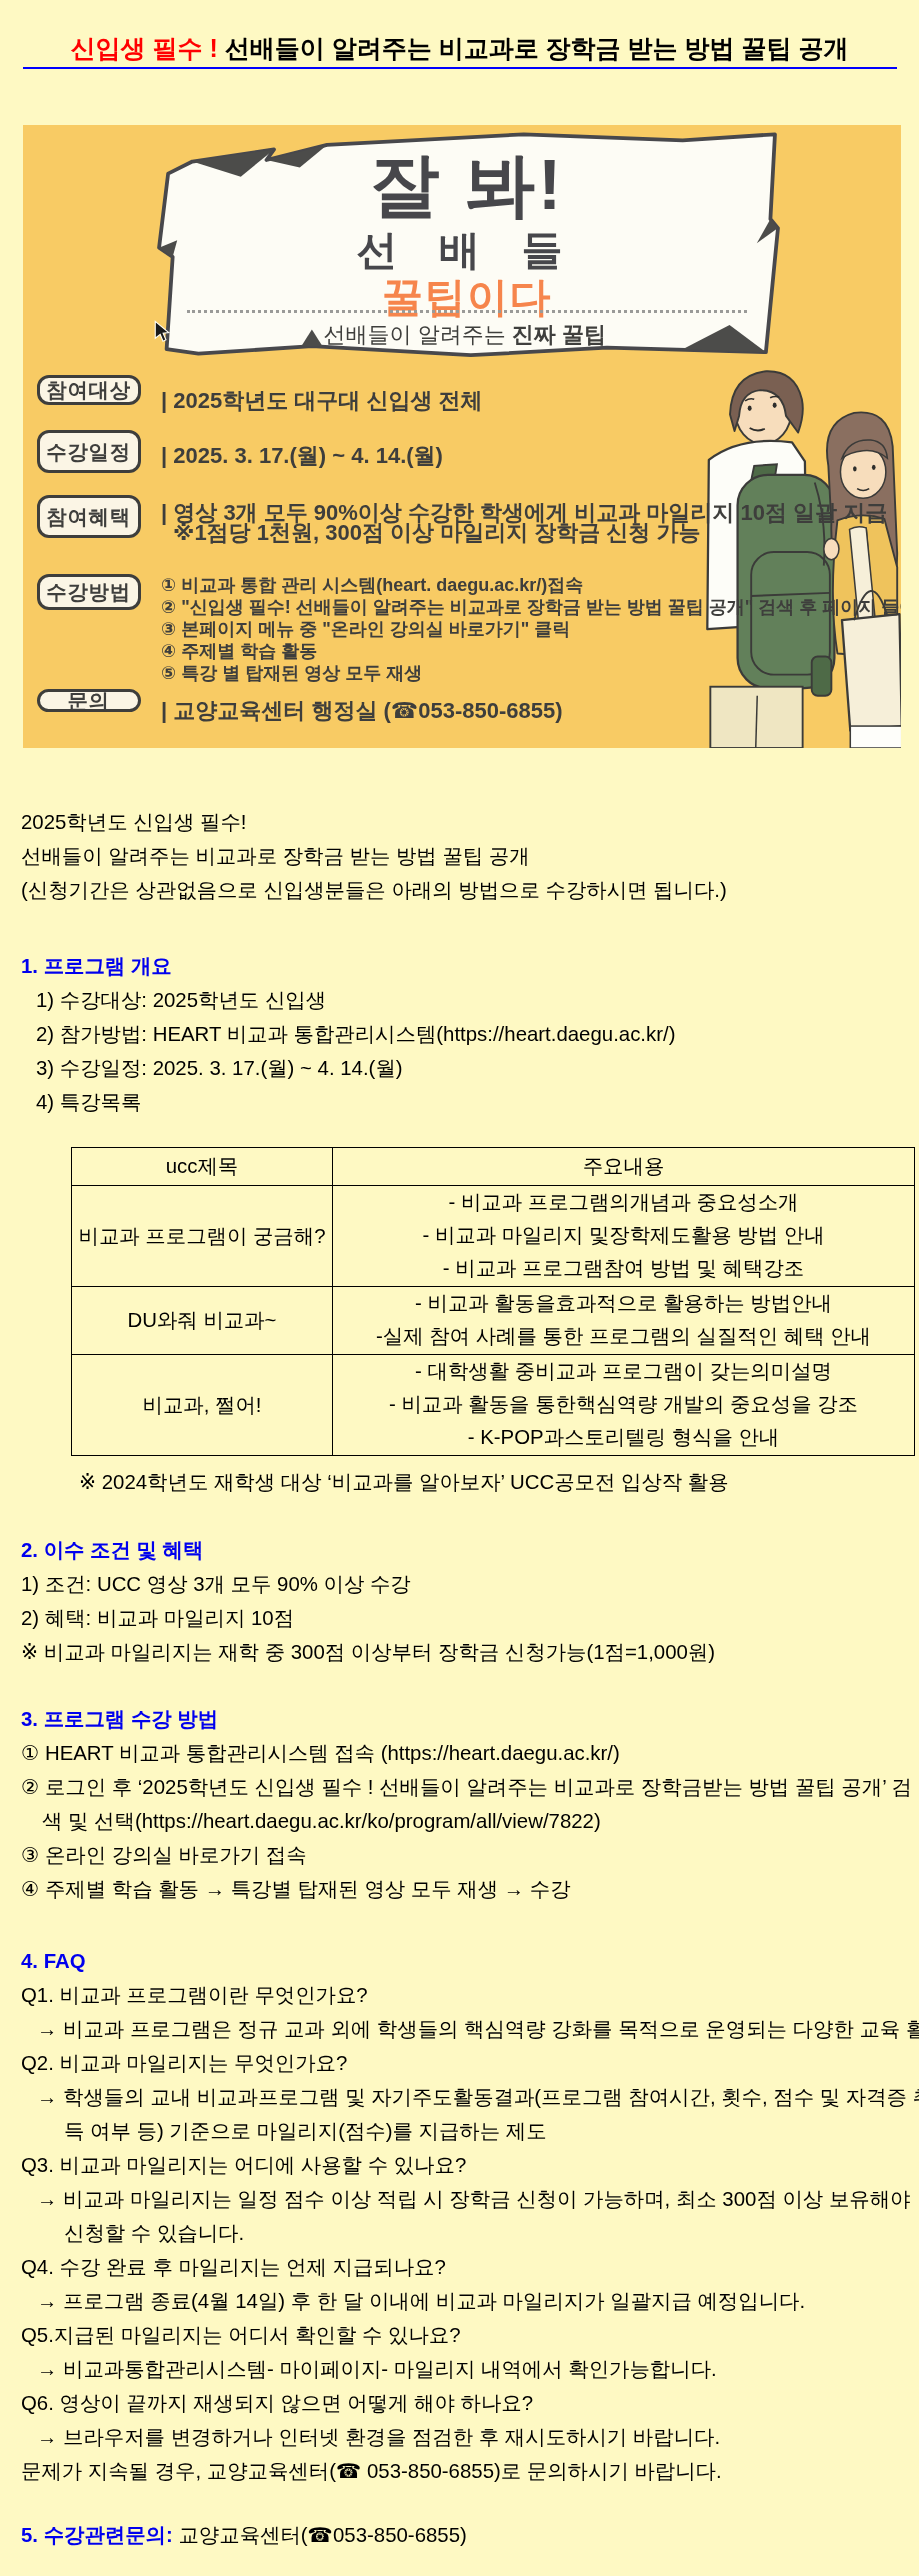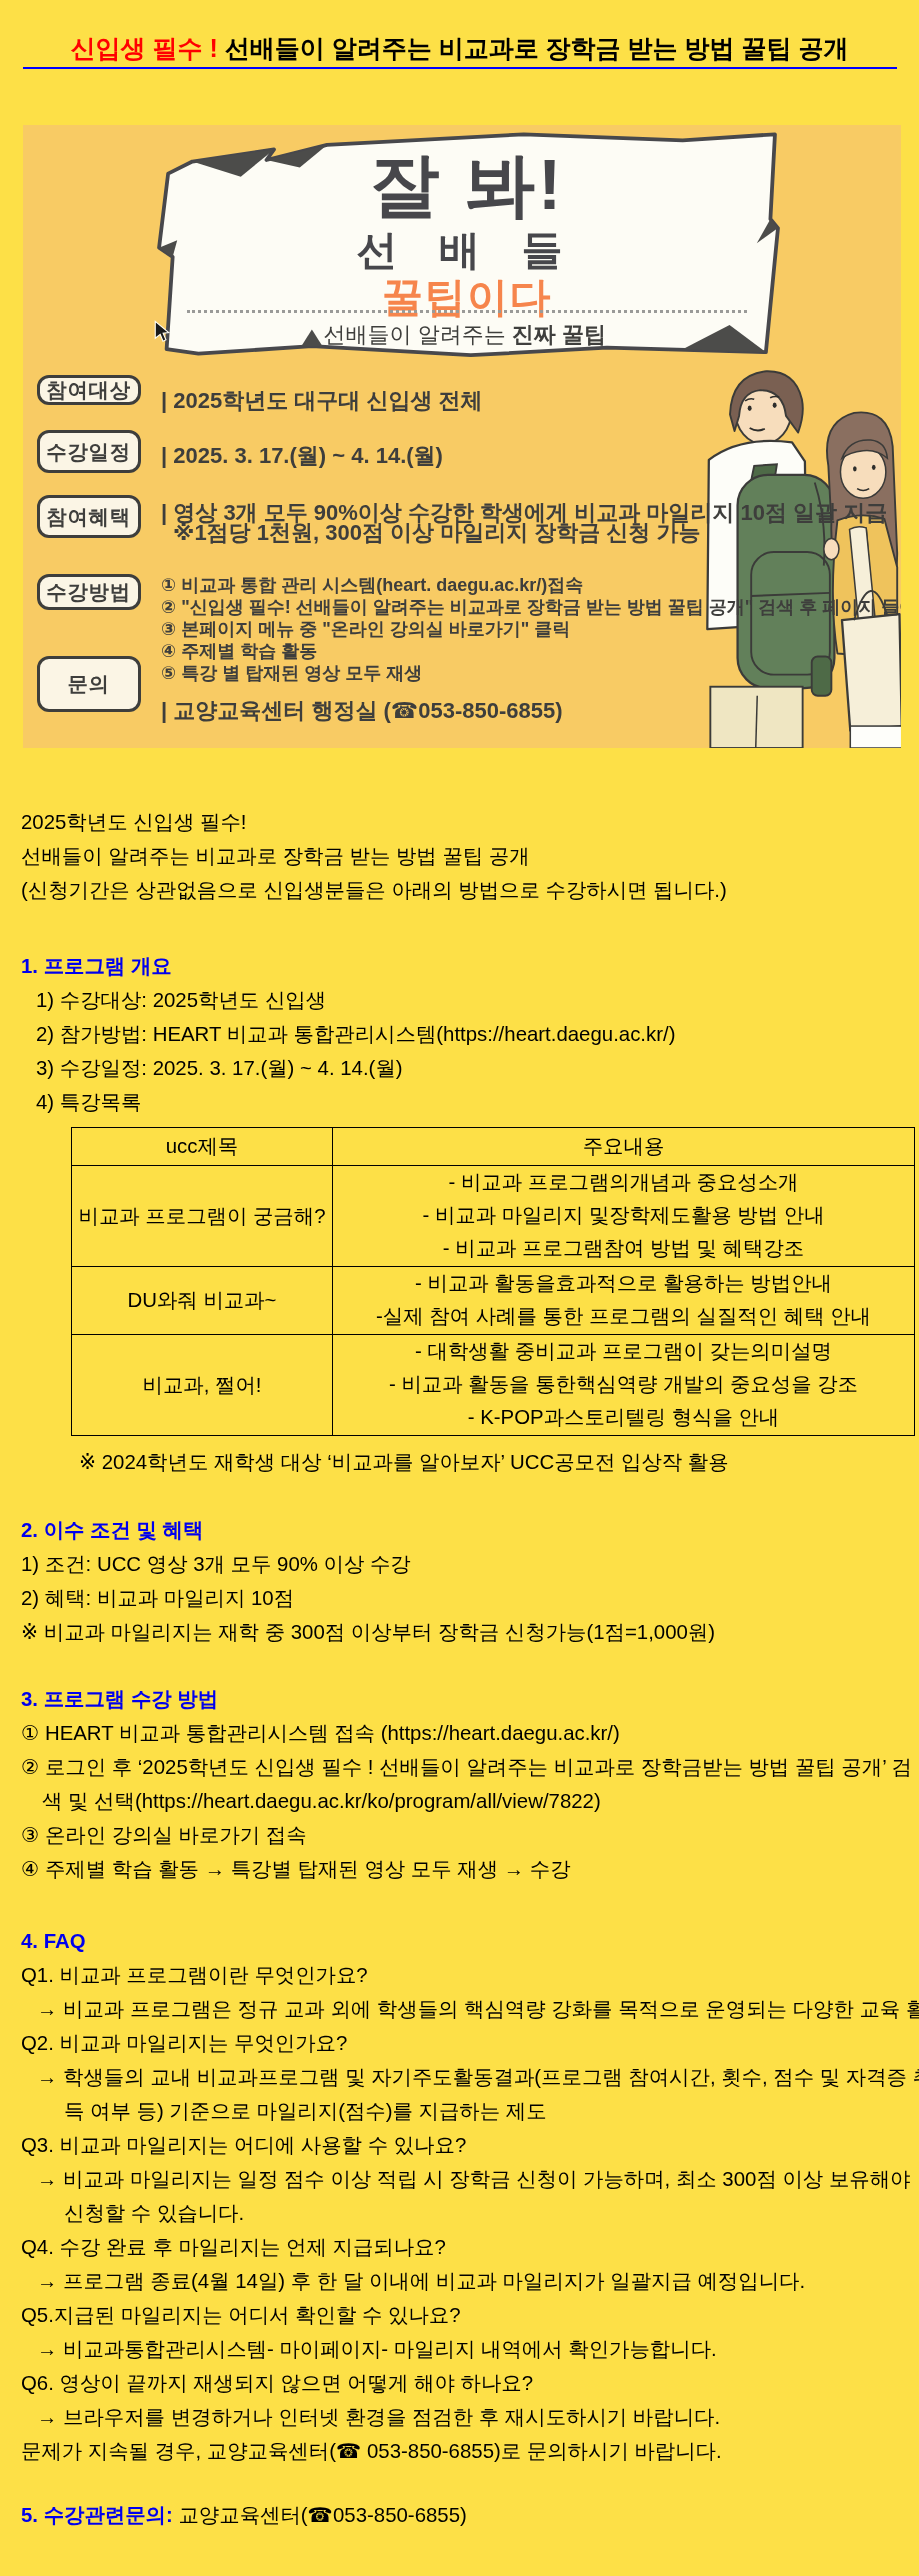--- a/index.html
+++ b/index.html
@@ -1,16 +1,16 @@
 <!DOCTYPE html>
 <html style="font-size:12px"><head>
 <meta charset="utf-8">
 <style>
   html,body{margin:0;padding:0;background:#ffffff;}
-  .page{position:relative;width:919px;height:2576px;background:#fde047;
+  .page{position:relative;width:919px;height:2576px;background:#fef9c3;
         font-family:"Liberation Sans","DejaVu Sans",sans-serif;color:#000;overflow:hidden;}
 
   
   .title{position:absolute;top:32px;left:0;width:100%;text-align:center;
          font-size:25px;font-weight:700;white-space:nowrap;}
   .title .red{color:#ff0000;}
   .rule{position:absolute;top:67px;left:23px;width:874px;height:2.3px;background:#0000ff;}
 
   
   .banner{position:absolute;left:23px;top:125px;width:878px;height:623px;
@@ -41,21 +41,21 @@
   .line{height:34px;line-height:34px;white-space:nowrap;}
   .h{color:#0000ee;font-weight:700;}
   .ind1{padding-left:15px;}
   .ind-note{padding-left:58px;}
   .ind-c3{padding-left:21px;}
   .faq-a{padding-left:16px;}
   .faq-c{padding-left:43px;}
   .sp10{height:7.6px;} .sp12{height:9px;} .sp40{height:30px;} .sp43{height:33px;}
   .sp45{height:34px;} .sp50{height:38px;} .sp55{height:42px;}
 
-  table.tbl{border-collapse:collapse;margin-left:50px;width:844px;table-layout:fixed;}
+  table.tbl{border-collapse:collapse;margin-left:50px;width:844px;table-layout:fixed;margin-top:20px;}
   .tbl td,.tbl th{border:1.5px solid #000;text-align:center;vertical-align:middle;
                   font-size:20.4px;font-weight:400;padding:0;}
   .tbl .c1{width:260px;}
   .tbl tr.hdr{height:38px;}
   .tbl tr.r1{height:101px;} .tbl tr.r2{height:68px;} .tbl tr.r3{height:101px;}
   .tbl .cell-line{line-height:33px;white-space:nowrap;}
 
   .s5 .lbl{color:#0000ee;font-weight:700;}
 </style>
 </head>
@@ -122,21 +122,21 @@
       <ellipse cx="172" cy="238" rx="10" ry="14" fill="#f7ddbc" stroke="#3b3b39" stroke-width="2"></ellipse>
       <path d="M 186,332 L 262,324 L 265,472 L 197,478 Z" fill="#f6efd9" stroke="#3b3b39" stroke-width="3" stroke-linejoin="round"></path>
       <path d="M 202,332 Q 224,258 246,326" fill="none" stroke="#3b3b39" stroke-width="2.5"></path>
       <rect x="197" y="472" width="68" height="29" fill="#fefefa" stroke="#3b3b39" stroke-width="2"></rect>
     </svg>
 
     <div class="b-label" style="top:250px;height:30px;">참여대상</div>
     <div class="b-label" style="top:305px;height:43px;text-align:center;">수강일정</div>
     <div class="b-label" style="top:370px;height:43px;">참여혜택</div>
     <div class="b-label" style="top:449px;height:36px;text-align:center;">수강방법</div>
-    <div class="b-label" style="top:531px;height:56px;">문의</div>
+    <div class="b-label" style="top:564px;height:23px;">문의</div>
 
     <div class="b-text" style="top:261px;">| 2025학년도 대구대 신입생 전체</div>
     <div class="b-text" style="top:316px;">| 2025. 3. 17.(월) ~ 4. 14.(월)</div>
     <div class="b-text" style="top:378px;line-height:20.4px;">
       <div>| 영상 3개 모두 90%이상 수강한 학생에게 비교과 마일리지 10점 일괄 지급</div>
       <div class="sub2">※1점당 1천원, 300점 이상 마일리지 장학금 신청 가능</div>
     </div>
     <div class="b-text b-method" style="top:449px;">
       <div>① 비교과 통합 관리 시스템(heart. daegu.ac.kr/)접속</div>
       <div>② "신입생 필수! 선배들이 알려주는 비교과로 장학금 받는 방법 꿀팁 공개" 검색 후 페이지 들어가기</div>

